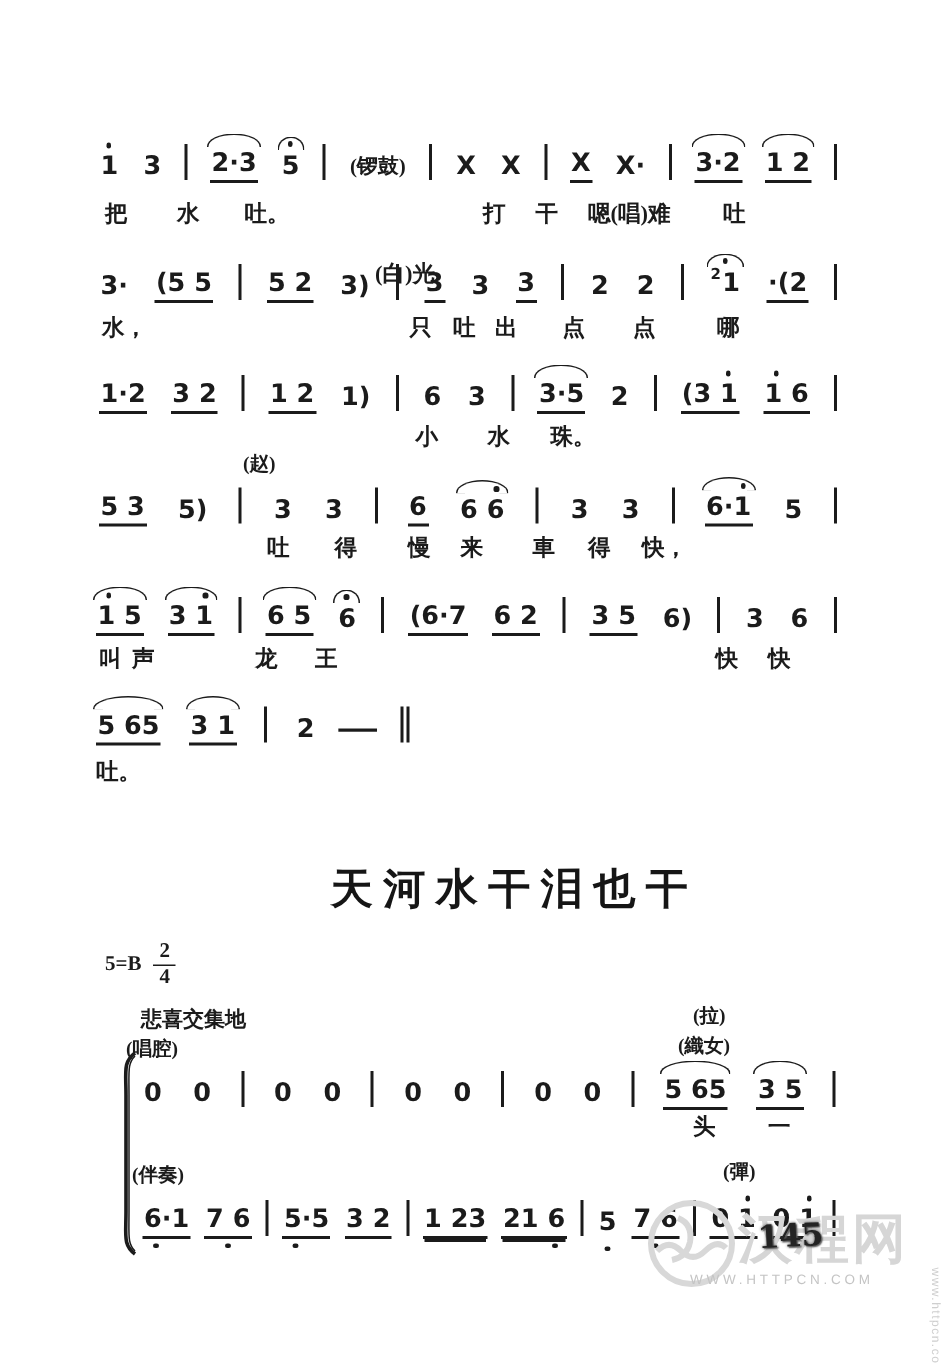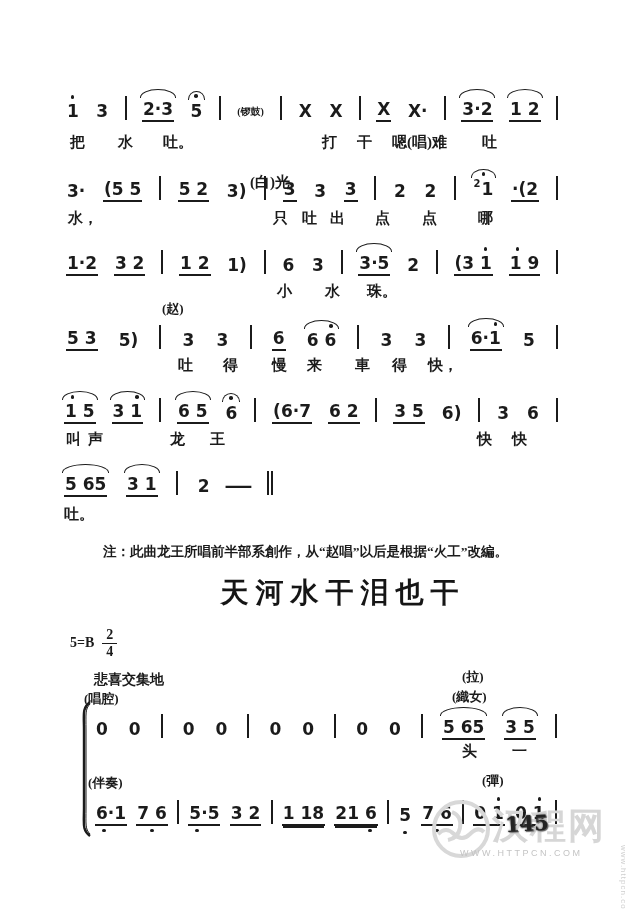--- a/index.html
+++ b/index.html
@@ -10,21 +10,21 @@
   }
   
   .note-row{
     position:absolute;display:flex;justify-content:space-between;
     align-items:flex-end;height:34px;
   }
   .note{
     position:relative;font-family:"DejaVu Sans",sans-serif;font-weight:bold;
     font-size:17px;line-height:21px;color:#1b1b1b;padding:0 1px;white-space:nowrap;
   }
-  .note.small{font-size:10px;font-family:"Liberation Serif",serif;line-height:21px;}
+  .note.small{font-size:14px;font-family:"Liberation Serif",serif;line-height:21px;}
   .u1{border-bottom:2px solid #1b1b1b;text-align:center;}
   .u2{border-bottom:2px solid #1b1b1b;box-shadow:0 3px 0 -1px #1b1b1b;}
   .bar{width:2px;height:24px;background:#1b1b1b;margin-bottom:2px;}
   .bar.final{box-shadow:4px 0 0 #1b1b1b;margin-right:5px;}
   .dot{position:absolute;width:3.5px;height:3.5px;border-radius:50%;background:#1b1b1b;}
   .hd{top:-6px;} .ld{bottom:-8px;}
   .pos-first{left:22%;} .pos-last{right:14%;} .pos-all{left:50%;margin-left:-2px;}
   .arc{
     position:absolute;top:-10px;left:-2px;right:-2px;height:8px;
     border:1.6px solid #1b1b1b;border-bottom:none;
@@ -144,21 +144,21 @@
       <span class="note u1"><span>1 2</span></span>
       <span class="note"><span>1)</span></span>
       <span class="bar"></span>
       <span class="note"><span>6</span></span>
       <span class="note"><span>3</span></span>
       <span class="bar"></span>
       <span class="note u1"><span>3·5</span><span class="arc"></span></span>
       <span class="note"><span>2</span></span>
       <span class="bar"></span>
       <span class="note u1"><span>(3 1</span><span class="dot hd pos-last"></span></span>
-      <span class="note u1"><span>1 9</span><span class="dot hd pos-first"></span></span>
+      <span class="note u1"><span>1 6</span><span class="dot hd pos-first"></span></span>
       <span class="bar"></span>
     </div>
   <div class="lyric-layer" style="top:282px">
       <span class="lyric" style="left: 277px;">小</span>
       <span class="lyric" style="left: 325px;">水</span>
       <span class="lyric" style="left: 367px;">珠。</span>
     </div>
 
   <div class="label" style="left:162px;top:300px">(赵)</div>
 
@@ -220,21 +220,20 @@
       <span class="note u1"><span>3 1</span><span class="arc"></span></span>
       <span class="bar"></span>
       <span class="note"><span>2</span></span>
       <span class="note"><span class="dash">—</span></span>
       <span class="bar final"></span>
     </div>
   <div class="lyric-layer" style="top:505px">
       <span class="lyric" style="left: 64px;">吐。</span>
     </div>
 
-  <div class="footnote">注：此曲龙王所唱前半部系創作，从“赵唱”以后是根据“火工”改編。</div>
 
   <h1 class="title">天河水干泪也干</h1>
 
   <div class="keysig">
     <span>5=B</span><span class="frac"><span class="top">2</span><span class="bot">4</span></span>
   </div>
 
   <div class="expression">悲喜交集地</div>
   <div class="label" style="left:462px;top:668px">(拉)</div>
   <div class="label" style="left:84px;top:690px">(唱腔)</div>
@@ -265,21 +264,21 @@
   <div class="label" style="left:88px;top:774px">(伴奏)</div>
   <div class="label" style="left:482px;top:772px">(彈)</div>
 
   <div class="note-row" style="left:95px;top:792px;width:462px">
       <span class="note u1"><span>6·1</span><span class="dot ld pos-first"></span></span>
       <span class="note u1"><span>7 6</span><span class="dot ld pos-all"></span></span>
       <span class="bar"></span>
       <span class="note u1"><span>5·5</span><span class="dot ld pos-first"></span></span>
       <span class="note u1"><span>3 2</span></span>
       <span class="bar"></span>
-      <span class="note u2"><span>1 18</span></span>
+      <span class="note u2"><span>1 23</span></span>
       <span class="note u2"><span>21 6</span><span class="dot ld pos-last"></span></span>
       <span class="bar"></span>
       <span class="note"><span>5</span><span class="dot ld pos-all"></span></span>
       <span class="note u1"><span>7 6</span><span class="dot ld pos-all"></span></span>
       <span class="bar"></span>
       <span class="note u1"><span>0 1</span><span class="dot hd pos-last"></span></span>
       <span class="note u1"><span>0 1</span><span class="dot hd pos-last"></span></span>
       <span class="bar"></span>
     </div>
 

